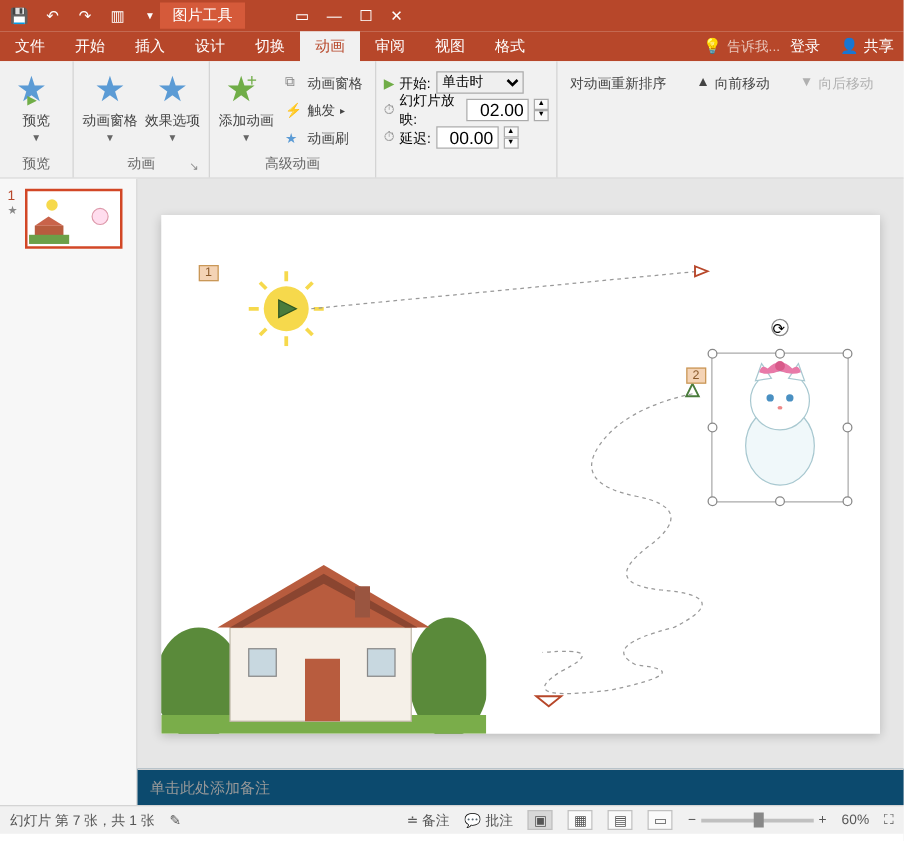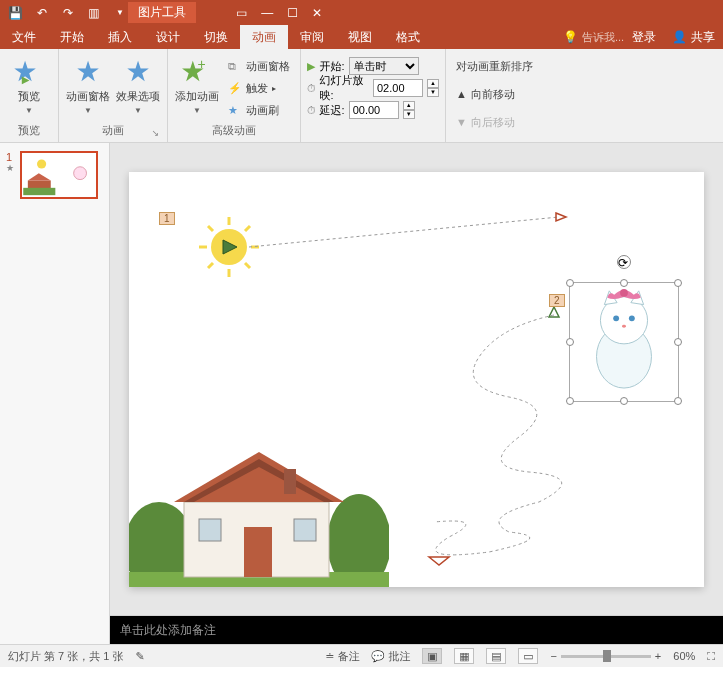--- a/index.html
+++ b/index.html
@@ -31,21 +31,21 @@
 .big-btn .icon { width: 32px; height: 32px; display: flex; align-items: center; justify-content: center; }
 .big-btn .arrow { font-size: 8px; color: #666; }
 
 .star { color: #5b9bd5; font-size: 28px; }
 .star.green { color: #70ad47; }
 
 .small-row { display: flex; align-items: center; gap: 4px; font-size: 11px; color: #444; cursor: pointer; padding: 2px 4px; height: 22px; }
 .small-row .mini-icon { width: 14px; color: #888; }
 
 .timing-group .row { display: flex; align-items: center; gap: 4px; height: 22px; font-size: 11px; }
-.timing-group .row input { width: 50px; height: 18px; font-size: 11px; border: 1px solid #ababab; padding: 0 3px; }
+.timing-group .row input { width: 50px; height: 18px; font-size: 14px; border: 1px solid #ababab; padding: 0 3px; text-align: right; }
 .timing-group .row select { width: 70px; height: 18px; font-size: 11px; border: 1px solid #ababab; }
 .spinner { display: flex; flex-direction: column; }
 .spinner span { font-size: 6px; line-height: 7px; border: 1px solid #ababab; width: 12px; text-align: center; cursor: pointer; background: #fafafa; }
 
 .reorder-group .row { font-size: 11px; color: #444; display: flex; align-items: center; gap: 4px; height: 22px; cursor: pointer; padding: 0 4px; }
 .reorder-group .row.disabled { color: #b0b0b0; }
 
 .workspace { display: flex; height: 501px; background: #e6e6e6; }
 .thumbnails { width: 110px; background: #f7f7f7; border-right: 1px solid #d4d4d4; padding: 8px 6px; }
 .thumb-slot { display: flex; gap: 4px; }
@@ -57,21 +57,21 @@
 .slide-area { flex: 1; display: flex; flex-direction: column; }
 .slide-canvas { flex: 1; display: flex; align-items: center; justify-content: center; }
 .slide { width: 575px; height: 415px; background: #fff; box-shadow: 0 2px 8px rgba(0,0,0,0.2); position: relative; }
 
 .anim-tag { position: absolute; background: #f4d3b5; border: 1px solid #c99858; font-size: 10px; padding: 0 4px; color: #8b5a2b; }
 
 .selection-box { position: absolute; border: 1px solid #aaa; }
 .handle { position: absolute; width: 8px; height: 8px; border: 1px solid #888; background: #fff; border-radius: 50%; }
 .rotate-handle { position: absolute; width: 14px; height: 14px; border: 1px solid #888; border-radius: 50%; background: #fff; left: 50%; transform: translateX(-50%); top: -28px; }
 
-.notes-pane { height: 29px; background: #000000; border-top: 1px solid #d4d4d4; padding: 6px 10px; font-size: 12px; color: #999; }
+.notes-pane { height: 29px; background: #0c4a6e; border-top: 1px solid #d4d4d4; padding: 6px 10px; font-size: 12px; color: #999; }
 
 .statusbar { height: 23px; background: #f1f1f1; border-top: 1px solid #d4d4d4; display: flex; align-items: center; font-size: 11px; color: #555; padding: 0 8px; gap: 12px; }
 .statusbar .flex1 { flex: 1; }
 .statusbar .view-btn { width: 20px; height: 16px; border: 1px solid #c0c0c0; cursor: pointer; display: inline-flex; align-items: center; justify-content: center; background: #fafafa; }
 .statusbar .view-btn.active { background: #d8d8d8; }
 .zoom-slider { display: flex; align-items: center; gap: 4px; }
 .zoom-slider .track { width: 90px; height: 3px; background: #c0c0c0; position: relative; }
 .zoom-slider .thumb { position: absolute; width: 8px; height: 12px; background: #888; top: -5px; left: 42px; }
 </style>
 </head>
@@ -199,21 +199,21 @@
         <input value="00.00" style="">
         <div class="spinner">
             <span>▲</span>
             <span>▼</span>
           </div>
       </div>
     </div>
   </div>
 
   <div class="ribbon-group reorder-group" style="border-right:none;">
-    <div class="items" style="flex-direction:column;gap:6px;">
+    <div class="items" style="flex-direction:row;gap:16px;">
       <div class="row" style="font-weight:normal;">对动画重新排序</div>
       <div class="row">
         <span>▲</span>
         <span>向前移动</span>
       </div>
       <div class="row disabled">
         <span>▼</span>
         <span>向后移动</span>
       </div>
     </div>

